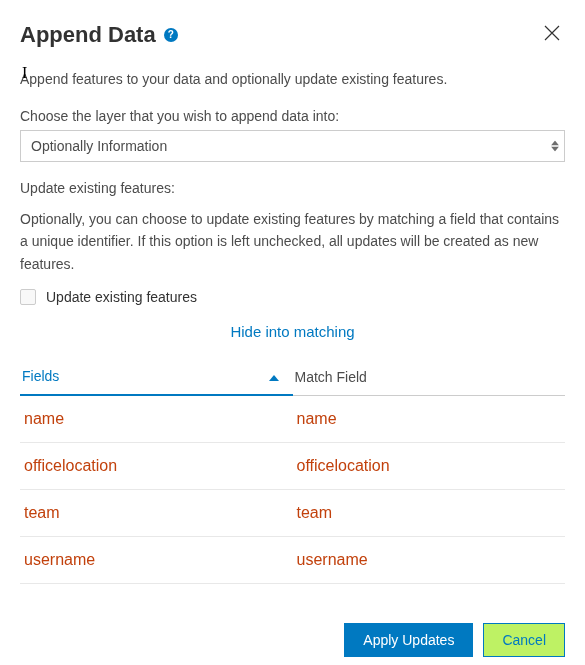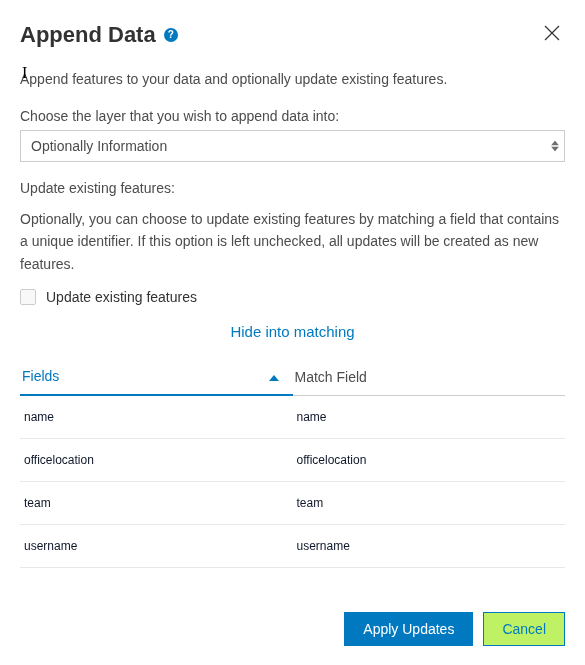--- a/index.html
+++ b/index.html
@@ -164,26 +164,26 @@
       color: #0079c1;
       margin-right: 8px;
     }
     .table-body .tr {
       display: flex;
       border-bottom: 1px solid #e8e8e8;
     }
     .td {
       flex: 1;
       padding: 14px 4px;
-      color: #0f172a;
-      font-size: 12px;
+      color: #c2410c;
+      font-size: 16px;
     }
     .footer {
       position: absolute;
-      bottom: 19px;
+      bottom: 8px;
       right: 20px;
       display: flex;
       gap: 10px;
     }
     .btn {
       padding: 8px 18px;
       font-size: 14px;
       cursor: pointer;
       border: 1px solid;
       font-family: inherit;

